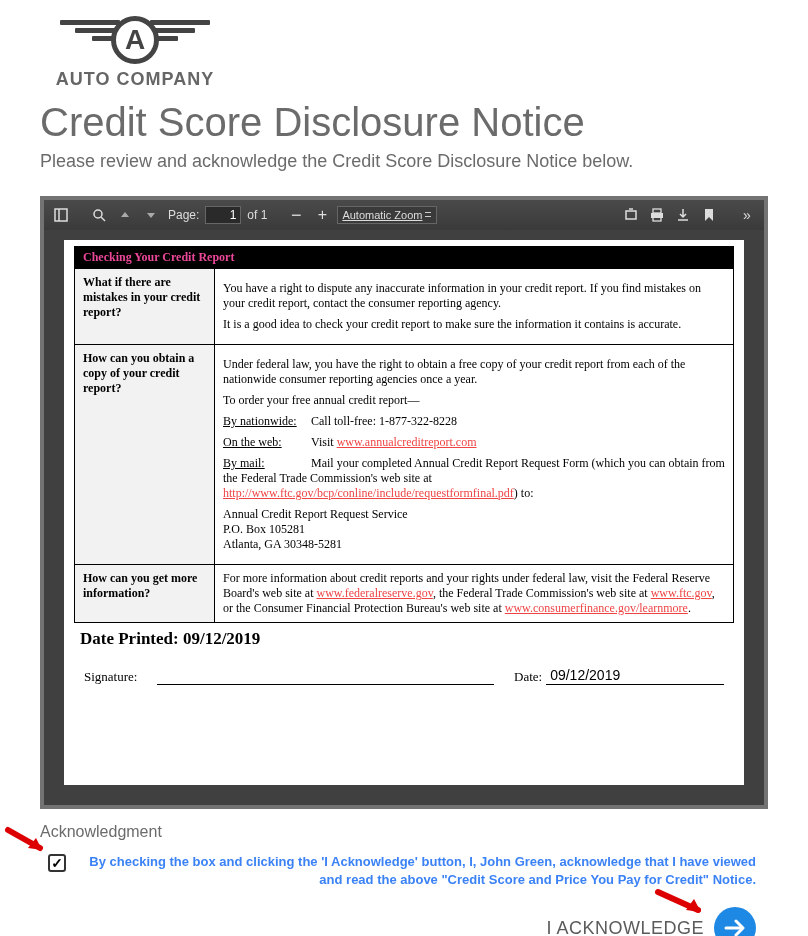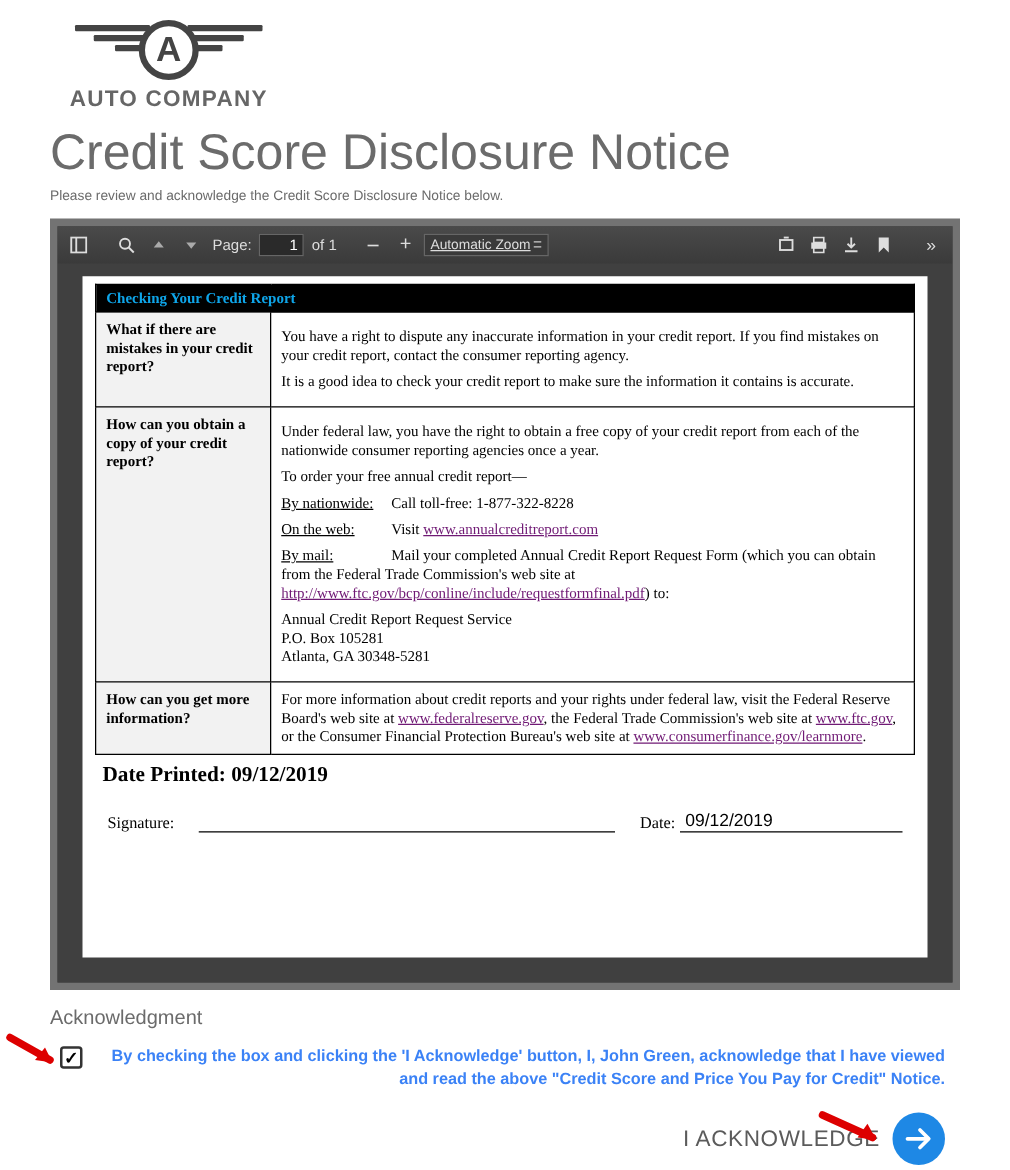--- a/index.html
+++ b/index.html
@@ -71,27 +71,27 @@
       margin-top: 2px;
     }
     
     .page-title {
       font-size: 40px;
       font-weight: 400;
       color: #6b6b6b;
       margin: 10px 0 6px 0;
     }
     .page-subtitle {
-      font-size: 11px;
+      font-size: 18px;
       color: #6b6b6b;
-      margin-bottom: 12px;
+      margin-bottom: 24px;
     }
     
     .pdf-frame {
-      border: 6px solid #737373;
+      border: 4px solid #737373;
       background: #404040;
     }
     .toolbar {
       height: 30px;
       background: linear-gradient(#4a4a4a, #3a3a3a);
       display: flex;
       align-items: center;
       padding: 0 6px;
       gap: 4px;
       color: #ddd;
@@ -169,26 +169,26 @@
       padding: 6px 8px;
       vertical-align: top;
     }
     .pdf-page table.doc td.label {
       width: 140px;
       font-weight: bold;
       background: #f2f2f2;
     }
     .section-header td {
       background: #000 !important;
-      color: #0ea5e9;
+      color: #ec4899;
       font-weight: bold;
       padding: 3px 8px !important;
     }
     .pdf-page p { margin: 6px 0; }
-    .pdf-page a { color: #701a75; }
+    .pdf-page a { color: #ef4444; }
     .ul { text-decoration: underline; }
     .indented { margin-left: 90px; }
     .date-printed { font-weight: bold; margin: 6px 0 18px 6px; font-size: 17px; }
     .sig-row {
       display: flex;
       align-items: flex-end;
       gap: 20px;
       padding: 0 10px;
       font-size: 13px;
     }

